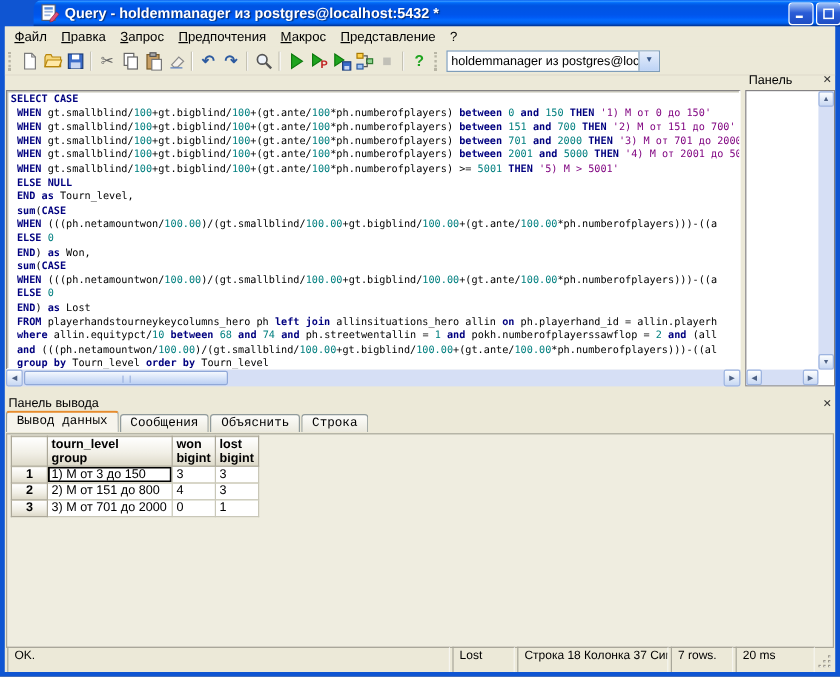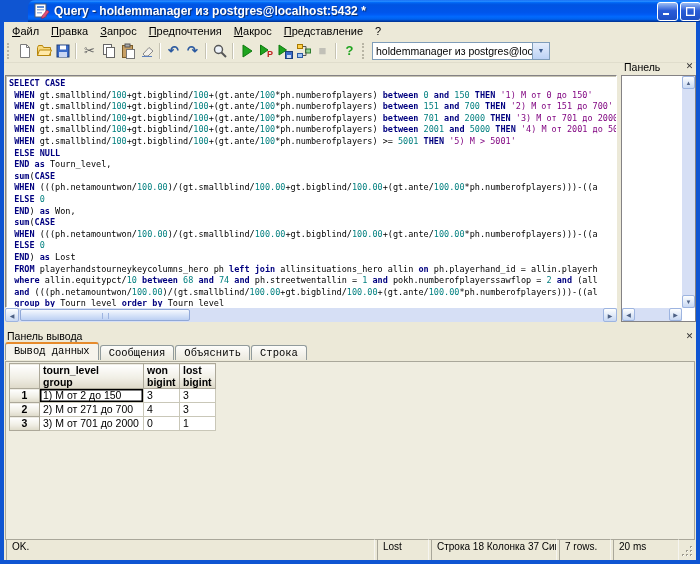--- a/index.html
+++ b/index.html
@@ -293,27 +293,27 @@
                 <div>won</div>
                 <div>bigint</div>
               </td>
               <td class="hdr" style="width: 36px;">
                 <div>lost</div>
                 <div>bigint</div>
               </td>
             </tr>
             <tr>
               <td class="rownum">1</td>
-              <td class="sel">1) M от 2 до 150</td>
+              <td class="sel">1) M от 3 до 150</td>
               <td>3</td>
               <td>3</td>
             </tr>
             <tr>
               <td class="rownum">2</td>
-              <td>2) M от 271 до 700</td>
+              <td>2) M от 151 до 800</td>
               <td>4</td>
               <td>3</td>
             </tr>
             <tr>
               <td class="rownum">3</td>
               <td>3) M от 701 до 2000</td>
               <td>0</td>
               <td>1</td>
             </tr>
           </tbody>

